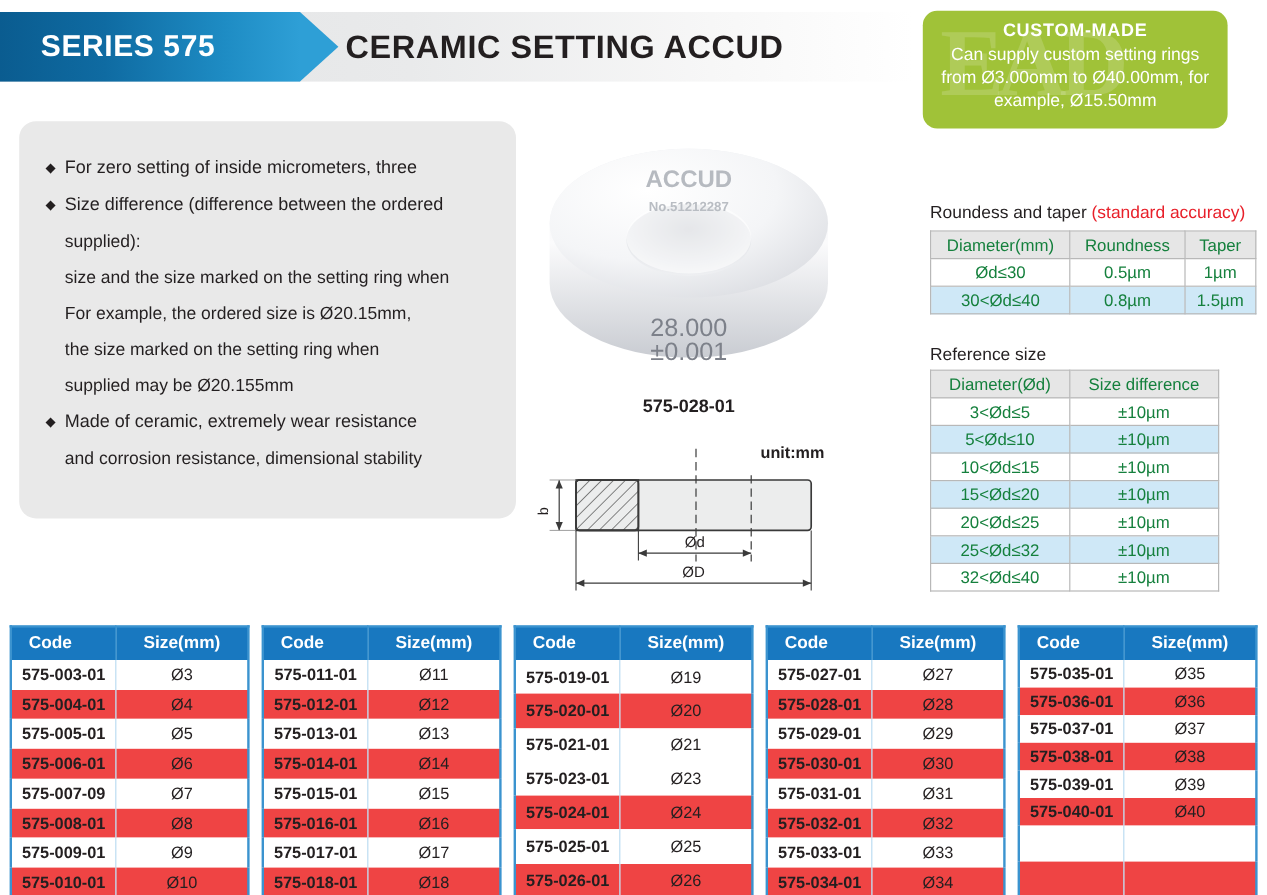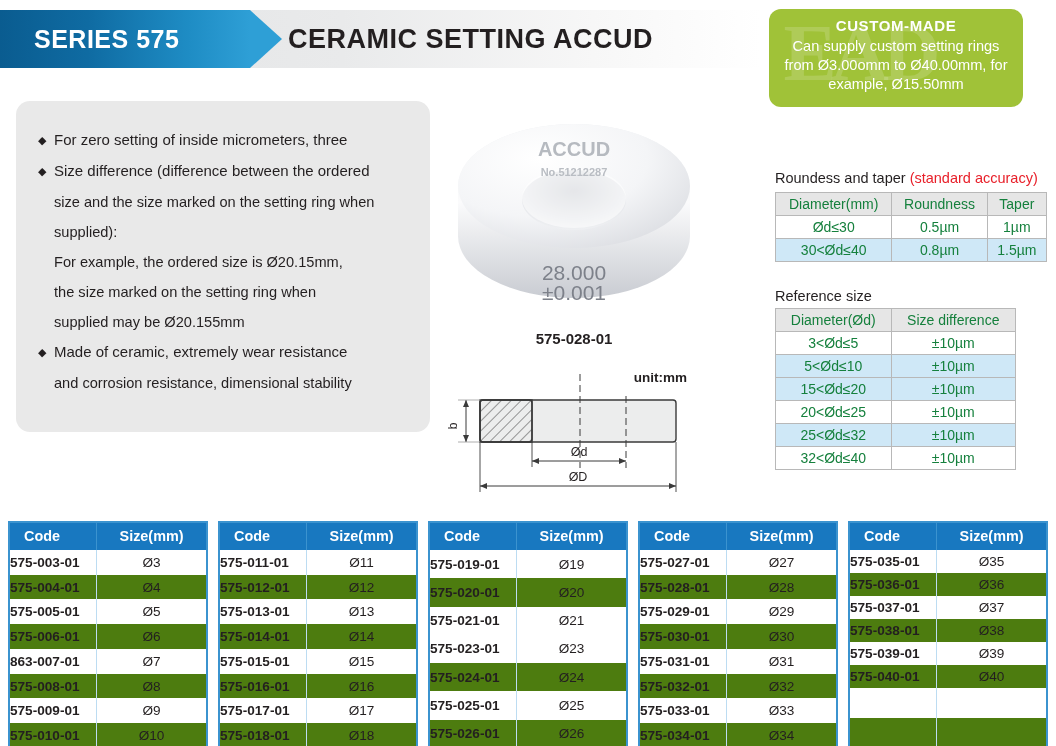--- a/index.html
+++ b/index.html
@@ -106,24 +106,24 @@
   .code-tbl th{
     background:#1878c0;color:#fff;font-weight:bold;font-size:14.4px;
     padding:5px 12px 6px;border-right:1px solid #3b93cf;
   }
   .code-tbl th:last-child{border-right:none;}
   .code-tbl td{
     padding:4px 0 4px;text-align:center;color:#231f20;
     border-right:1px solid #bcdcf2;
   }
   .code-tbl td:last-child{border-right:none;}
-  .code-tbl td.c{font-weight:bold;padding-left:0;text-align:left;font-size:13.6px;}
+  .code-tbl td.c{font-weight:bold;padding-left:0;text-align:center;font-size:13.6px;}
   .code-tbl tr.alt td{background:#bfe0f5;}
   .code-tbl tr td{background:#ffffff;}
-  .code-tbl tr.alt td{background:#4d7c0f;}
+  .code-tbl tr.alt td{background:#ef4444;}
   .code-tbl td.empty{height:22px;}
 </style>
 </head>
 <body>
 
 <div class="page">
 
   <div class="header">
     <div class="header-strip"></div>
     <div class="series-tag">
@@ -142,22 +142,22 @@
   <div class="info-panel">
     <div id="features-host">
         <div class="bullet-row">
           <div class="bullet-mark">◆</div>
           <div class="bullet-text">For zero setting of inside micrometers, three</div>
         </div>
         <div class="bullet-row">
           <div class="bullet-mark">◆</div>
           <div class="bullet-text">Size difference (difference between the ordered</div>
         </div>
+        <div class="plain-row">supplied):</div>
         <div class="plain-row">size and the size marked on the setting ring when</div>
-        <div class="plain-row">supplied):</div>
         <div class="plain-row">For example, the ordered size is Ø20.15mm,</div>
         <div class="plain-row">the size marked on the setting ring when</div>
         <div class="plain-row">supplied may be Ø20.155mm</div>
         <div class="bullet-row">
           <div class="bullet-mark">◆</div>
           <div class="bullet-text">Made of ceramic, extremely wear resistance</div>
         </div>
         <div class="plain-row">and corrosion resistance, dimensional stability</div>
       </div>
   </div>
@@ -234,20 +234,24 @@
       </thead>
     <tbody id="refBody">
         <tr>
           <td>3&lt;Ød≤5</td>
           <td>±10µm</td>
         </tr>
         <tr class="alt">
           <td>5&lt;Ød≤10</td>
           <td>±10µm</td>
         </tr>
+        <tr>
+          <td>10&lt;Ød≤15</td>
+          <td>±10µm</td>
+        </tr>
         <tr class="alt">
           <td>15&lt;Ød≤20</td>
           <td>±10µm</td>
         </tr>
         <tr>
           <td>20&lt;Ød≤25</td>
           <td>±10µm</td>
         </tr>
         <tr class="alt">
           <td>25&lt;Ød≤32</td>
@@ -320,21 +324,21 @@
           </tr>
           <tr>
             <td class="c">575-005-01</td>
             <td>Ø5</td>
           </tr>
           <tr class="alt">
             <td class="c">575-006-01</td>
             <td>Ø6</td>
           </tr>
           <tr>
-            <td class="c">863-007-01</td>
+            <td class="c">575-007-09</td>
             <td>Ø7</td>
           </tr>
           <tr class="alt">
             <td class="c">575-008-01</td>
             <td>Ø8</td>
           </tr>
           <tr>
             <td class="c">575-009-01</td>
             <td>Ø9</td>
           </tr>

